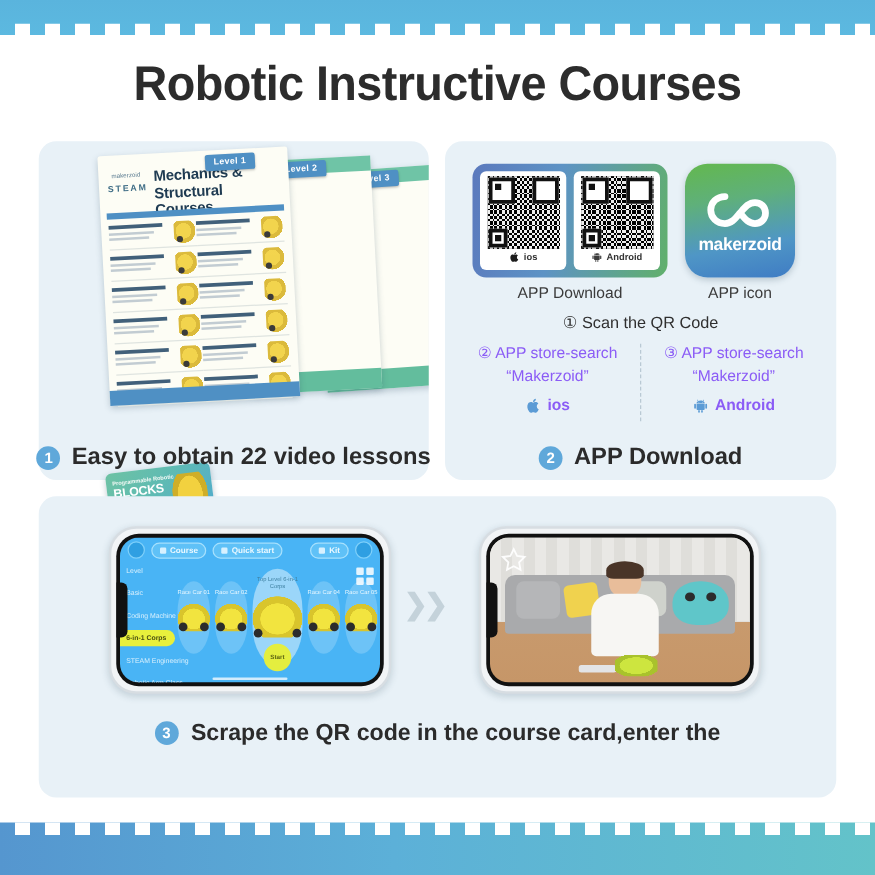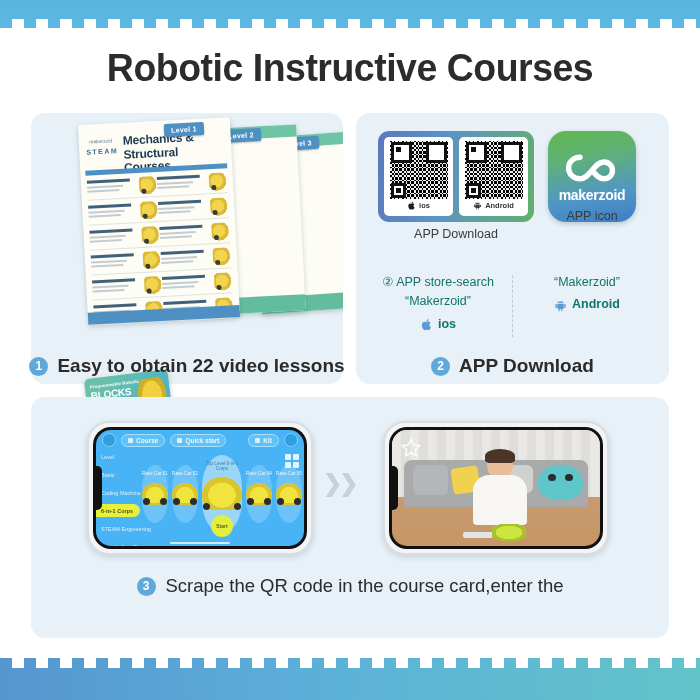--- a/index.html
+++ b/index.html
@@ -176,33 +176,33 @@
   .appicon .inf { width: 60px; height: 34px; margin-bottom: 2px; }
   .appicon .nm {
     color: #ffffff; font-size: 14px; font-weight: 700; letter-spacing: -0.3px;
     font-family: "Liberation Sans Narrow", "Liberation Sans", sans-serif;
   }
   .sublabel {
     position: absolute; font-size: 12.5px; color: #3b3b3b; text-align: center;
     font-family: "Liberation Sans Narrow", "Liberation Sans", sans-serif;
   }
   #lbl-download { left: 22px; top: 114px; width: 156px; }
-  #lbl-appicon  { left: 192px; top: 96px; width: 88px; }
+  #lbl-appicon  { left: 192px; top: 114px; width: 88px; }
 
   .step1line {
     position: absolute; left: 0; top: 137px; width: 100%;
     text-align: center; font-size: 13px; color: #2f2f2f;
     font-family: "Liberation Sans Narrow", "Liberation Sans", sans-serif;
   }
   .store-cols {
     position: absolute; left: 8px; top: 160px; width: 297px; height: 72px;
     display: flex;
   }
   .store-col {
-    flex: 1; text-align: center; font-size: 12.5px; color: #0f766e; line-height: 1.55;
+    flex: 1; text-align: center; font-size: 12.5px; color: #8b5cf6; line-height: 1.55;
     font-family: "Liberation Sans Narrow", "Liberation Sans", sans-serif;
   }
   .store-divider {
     width: 0; border-left: 1px dashed #b9c9d4; margin: 2px 0 8px;
   }
   .os-row { display: flex; align-items: center; justify-content: center; gap: 5px; margin-top: 3px; font-weight: 700; }
   .os-row svg { width: 13px; height: 13px; }
 
   
   .phone {
@@ -297,21 +297,21 @@
   .chev {
     position: absolute; left: 292px; top: 73px;
     font-size: 23px; color: #c4d2da; font-weight: 700; letter-spacing: -3px;
   }
   #cap-step3 {
     position: absolute; left: 0; top: 178px; width: 100%;
     display: flex; flex-direction: column; align-items: center; gap: 3px;
   }
   #cap-step3 .row1 { display: flex; align-items: center; justify-content: center; gap: 10px; }
   #cap-step3 .line {
-    font-size: 18.5px; font-weight: 400; color: #2b2b2b; white-space: nowrap;
+    font-size: 18.5px; font-weight: 700; color: #2b2b2b; white-space: nowrap;
     font-family: "Liberation Sans Narrow", "Liberation Sans", sans-serif;
   }
   #cap-courses { top: 242px; }
   #cap-appdl   { top: 242px; }
 </style>
 </head>
 <body>
 
 <div id="page">
 
@@ -478,37 +478,42 @@
     <div class="appicon">
       <svg class="inf" viewBox="0 0 100 56">
         <path d="M30 10c-11 0-19 8-19 18s8 18 19 18c9 0 14-7 20-14 6-7 11-14 20-14 8 0 14 6 14 14s-6 14-14 14c-9 0-14-7-20-14" fill="none" stroke="#ffffff" stroke-width="9" stroke-linecap="round" stroke-linejoin="round"></path>
       </svg>
       <div class="nm">makerzoid</div>
     </div>
 
     <div class="sublabel" id="lbl-download">APP Download</div>
     <div class="sublabel" id="lbl-appicon">APP icon</div>
 
+    <div class="step1line">① Scan the QR Code</div>
 
     <div class="store-cols">
       <div class="store-col">
         <div>
           <span>②</span>
           <span>APP store-search</span>
         </div>
         <div>“Makerzoid”</div>
         <div class="os-row">
           <svg viewBox="0 0 24 24">
               <path fill="#5b9bd5" d="M17.5 12.6c0-2.6 2.1-3.8 2.2-3.9-1.2-1.8-3.1-2-3.8-2-1.6-.2-3.1 1-3.9 1-.8 0-2-1-3.3-1C6.9 6.7 5.2 7.8 4.3 9.5c-1.8 3.2-.5 7.9 1.3 10.5.9 1.3 1.9 2.7 3.3 2.6 1.3-.05 1.8-.85 3.4-.85s2 .85 3.4.82c1.4-.03 2.3-1.3 3.2-2.6.6-.9 1-1.8 1.3-2.8-3.4-1.3-2.7-5.5-2.7-5.5zM15 5.2c.7-.9 1.2-2.1 1.1-3.3-1 .04-2.3.7-3.1 1.6-.7.8-1.3 2-1.1 3.2 1.2.1 2.4-.6 3.1-1.5z"></path>
             </svg>
           <span>ios</span>
         </div>
       </div>
       <div class="store-divider"></div>
       <div class="store-col">
+        <div>
+          <span>③</span>
+          <span>APP store-search</span>
+        </div>
         <div>“Makerzoid”</div>
         <div class="os-row">
           <svg viewBox="0 0 24 24">
               <path fill="#5b9bd5" d="M6 9h12v8a1.5 1.5 0 0 1-1.5 1.5h-9A1.5 1.5 0 0 1 6 17V9zm-2.2.2a1.3 1.3 0 0 1 1.3 1.3v4.8a1.3 1.3 0 0 1-2.6 0v-4.8a1.3 1.3 0 0 1 1.3-1.3zm16.4 0a1.3 1.3 0 0 1 1.3 1.3v4.8a1.3 1.3 0 0 1-2.6 0v-4.8a1.3 1.3 0 0 1 1.3-1.3zM9 19h1.8v2.4a1.2 1.2 0 1 1-2.4 0V19H9zm4.4 0h1.8v2.4a1.2 1.2 0 1 1-2.4 0V19h.6zM7.6 3.5l1 1.7A6.7 6.7 0 0 1 12 4.5c1.2 0 2.3.25 3.3.7l1-1.7a.4.4 0 1 1 .7.4l-1 1.7A5.9 5.9 0 0 1 18.2 8H5.8a5.9 5.9 0 0 1 2.2-2.4l-1-1.7a.4.4 0 1 1 .6-.4zM9.4 6.3a.6.6 0 1 0 0 1.2.6.6 0 0 0 0-1.2zm5.2 0a.6.6 0 1 0 0 1.2.6.6 0 0 0 0-1.2z"></path>
             </svg>
           <span>Android</span>
         </div>
       </div>
     </div>
 

